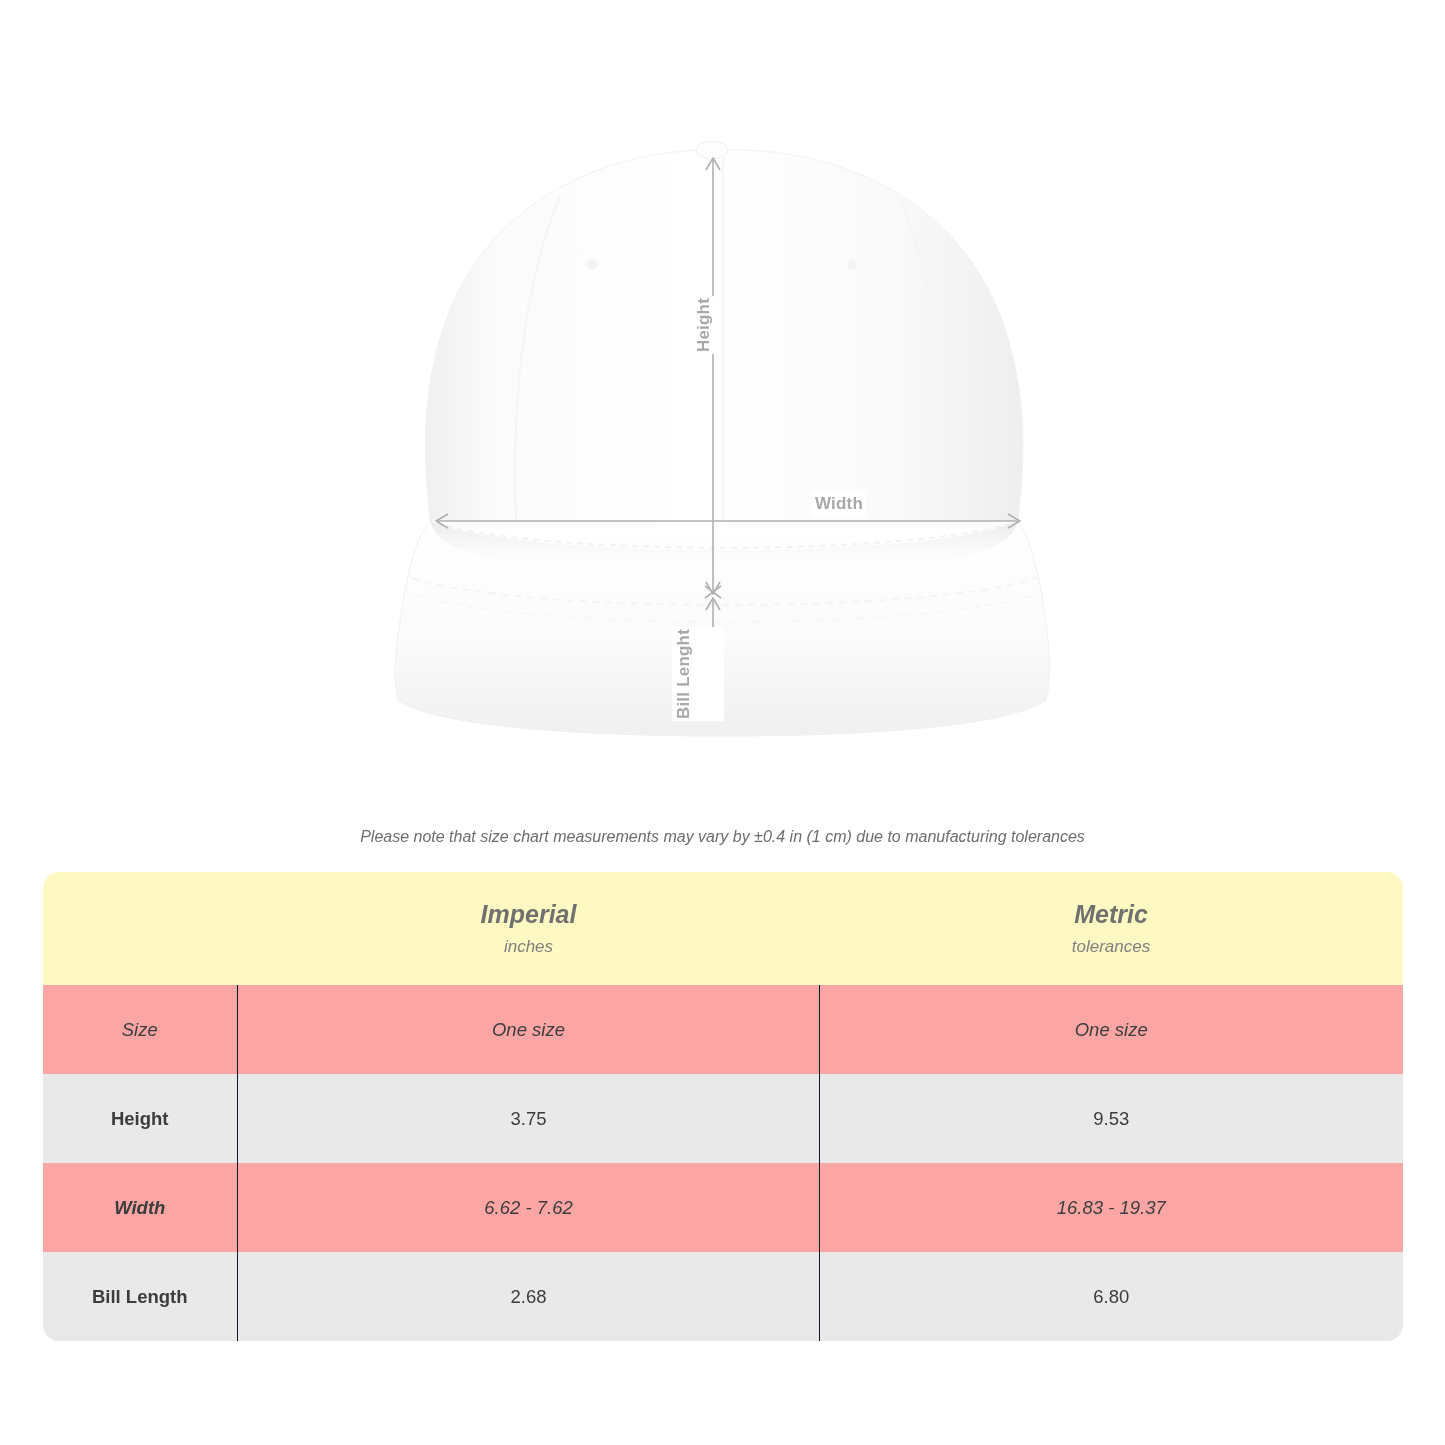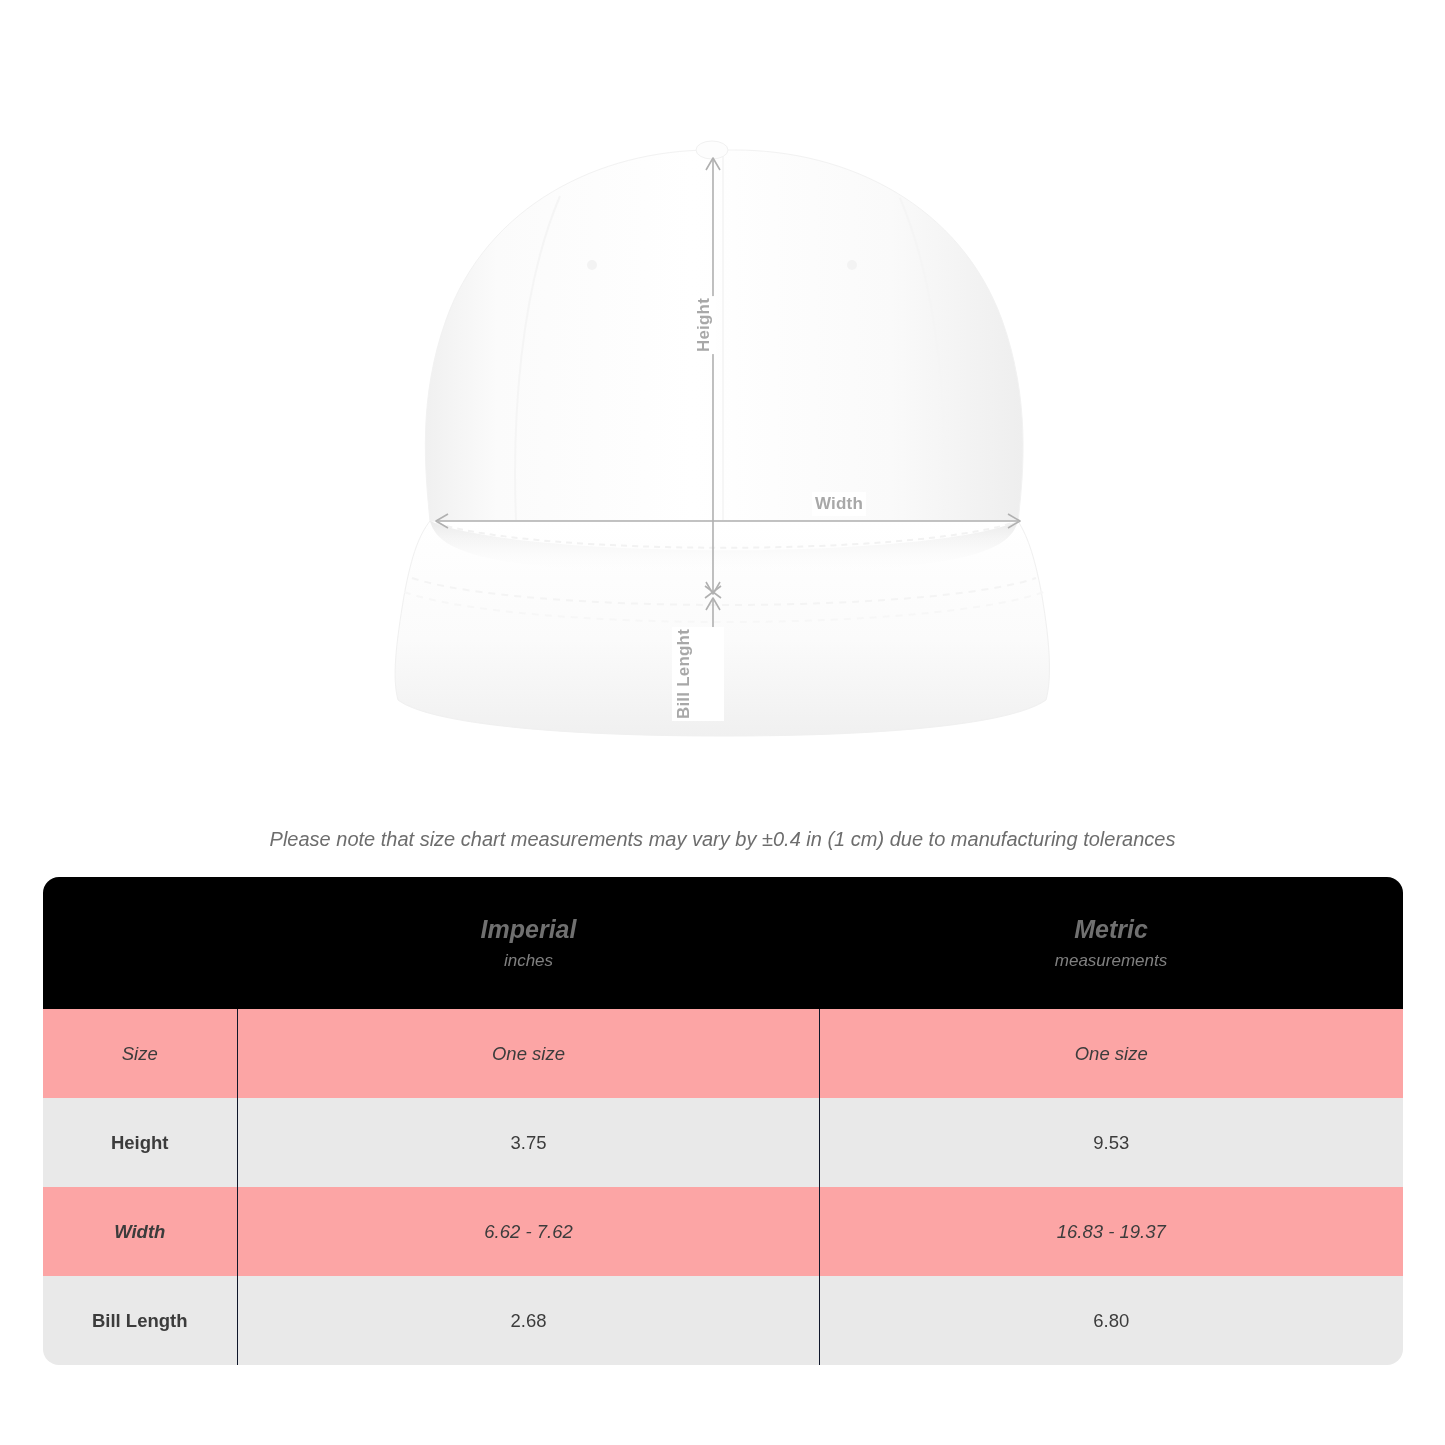--- a/index.html
+++ b/index.html
@@ -69,21 +69,21 @@
     text-align: center;
     margin-top: 18px;
   }
   .title {
     font-size: 30px;
     font-weight: bold;
     color: #2b2b2b;
     letter-spacing: -0.2px;
   }
   .subtitle {
-    font-size: 20px;
+    font-size: 16px;
     font-style: italic;
     color: #6d6d6d;
     margin-top: 13px;
     text-align: center;
   }
 
   
   .table-wrap {
     margin: 26px auto 0 auto;
     width: 1360px;
@@ -98,22 +98,22 @@
   table.size-chart col.c3 { width: 583px; }
 
   table.size-chart th,
   table.size-chart td {
     text-align: center;
     vertical-align: middle;
   }
 
   
   .hdr td {
-    background: #000000;
-    height: 132px;
+    background: #fef9c3;
+    height: 113px;
     padding: 0;
   }
   .hdr .corner {
     border-top-left-radius: 16px;
     border-bottom-left-radius: 0;
   }
   .hdr .last {
     border-top-right-radius: 16px;
   }
   .unit-system {
@@ -249,21 +249,21 @@
       </colgroup>
       <tbody>
         <tr class="hdr">
           <td class="corner"></td>
           <td>
             <div class="unit-system">Imperial</div>
             <div class="unit-sub">inches</div>
           </td>
           <td class="last">
             <div class="unit-system">Metric</div>
-            <div class="unit-sub">measurements</div>
+            <div class="unit-sub">tolerances</div>
           </td>
         </tr>
 
         <tr class="data row-white">
           <td class="size-label-cell">Size</td>
           <td class="c2">One size</td>
           <td class="c3">One size</td>
         </tr>
 
         <tr class="data row-grey">

